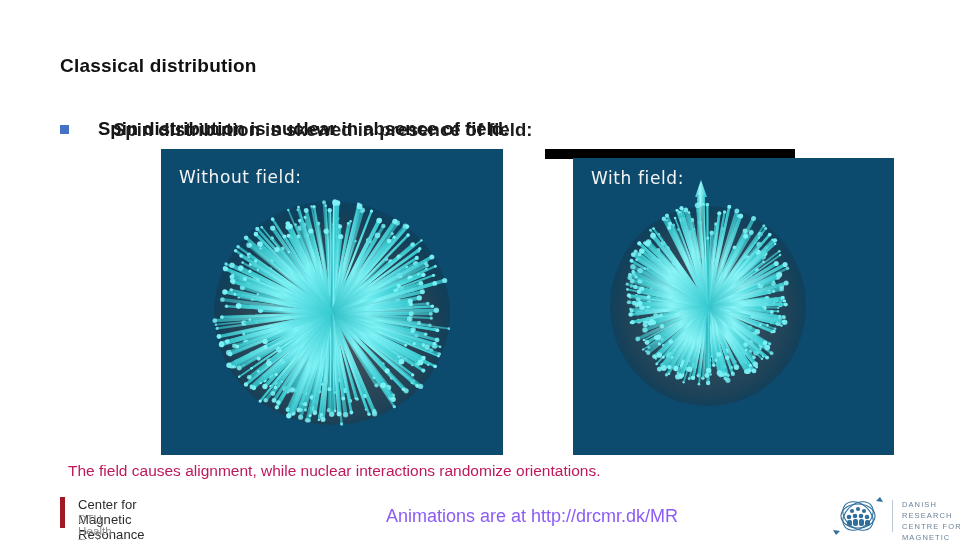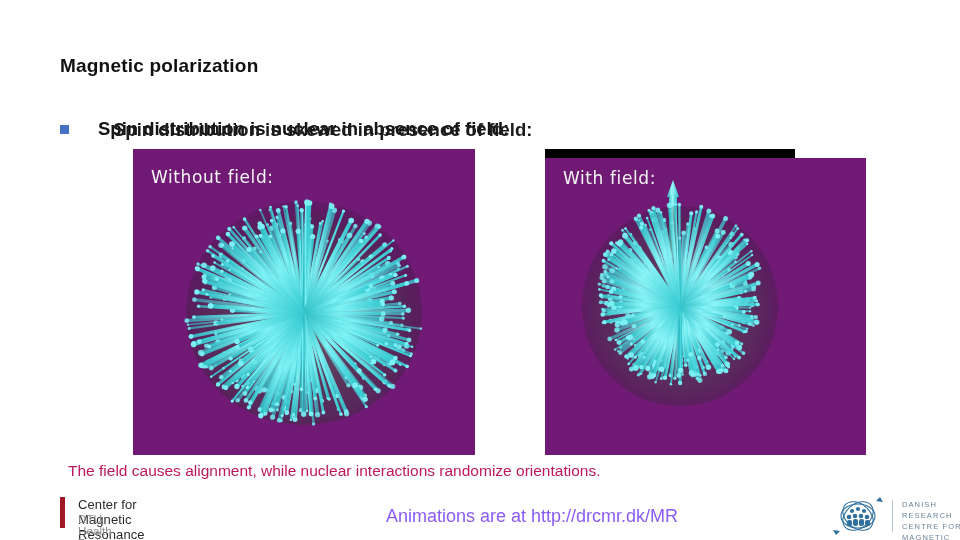--- a/index.html
+++ b/index.html
@@ -32,21 +32,21 @@
     position:absolute; left:0; top:0;
     font-size:18.5px; font-weight:bold; color:#141414;
     white-space:nowrap;
   }
   .bullet-text.b {
     left:15px; top:1px; color:#1c1c1c;
   }
 
   
   .panel {
-    position:absolute; background:#701a75; overflow:hidden;
+    position:absolute; background:#0c4a6e; overflow:hidden;margin-left:28px;
   }
   #panel-left  { left:133px; top:149px; width:342px; height:306px; }
   #panel-right { left:545px; top:158px; width:321px; height:297px; }
   #panel-right-cap { position:absolute; left:545px; top:149px; width:250px; height:10px; background:#000; }
 
   .panel-label {
     position:absolute; left:18px; top:18px;
     color:#f4f4f4; font-size:17px;
     font-family:"DejaVu Sans", sans-serif;
     letter-spacing:0.6px;
@@ -93,21 +93,21 @@
     position:absolute; left:72px; top:5px;
     font-size:7.5px; line-height:11px; color:#6b8399;
     letter-spacing:1.1px; text-transform:uppercase;
   }
 </style>
 </head>
 <body>
 
 <div id="slide">
 
-  <div class="title">Magnetic polarization</div>
+  <div class="title">Classical distribution</div>
 
   <div class="bullet-row">
     <div class="bullet-mark"></div>
     <div class="bullet-text-stack">
       <div class="bullet-text a">Spin distribution is nuclear in absence of field:</div>
       <div class="bullet-text b">Spin distribution is skewed in presence of field:</div>
     </div>
   </div>
 
   <div class="panel" id="panel-left">

